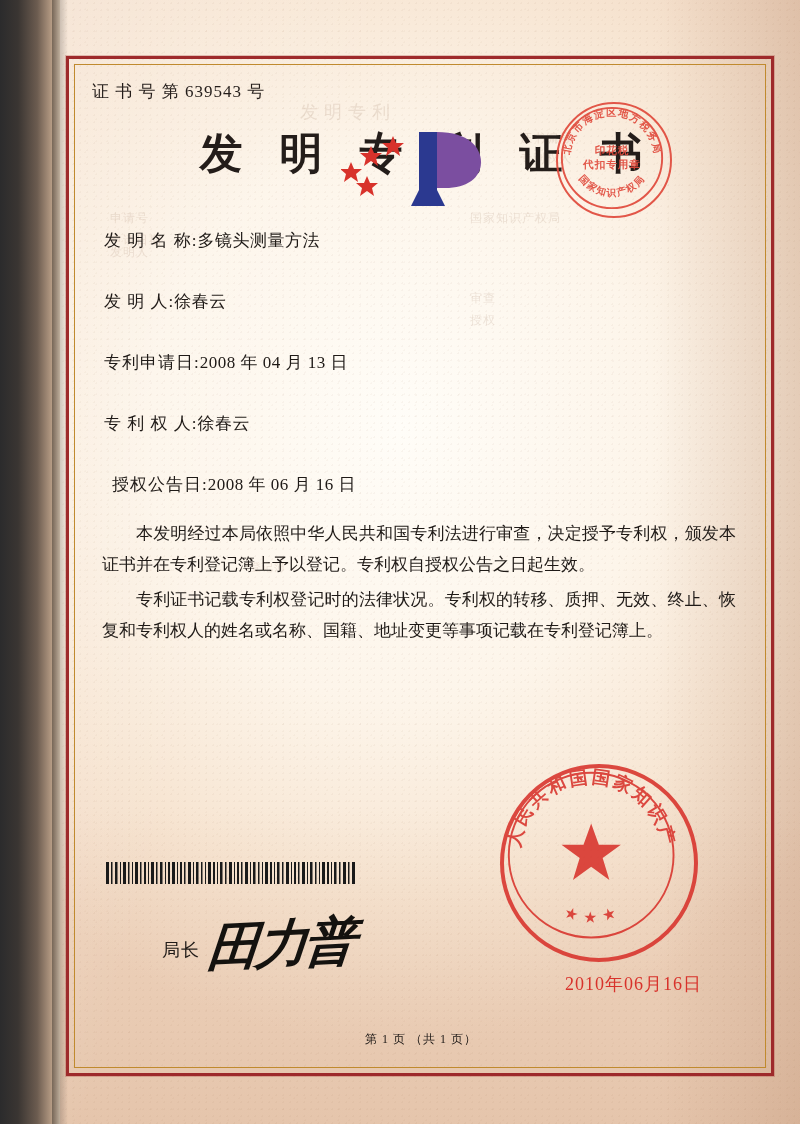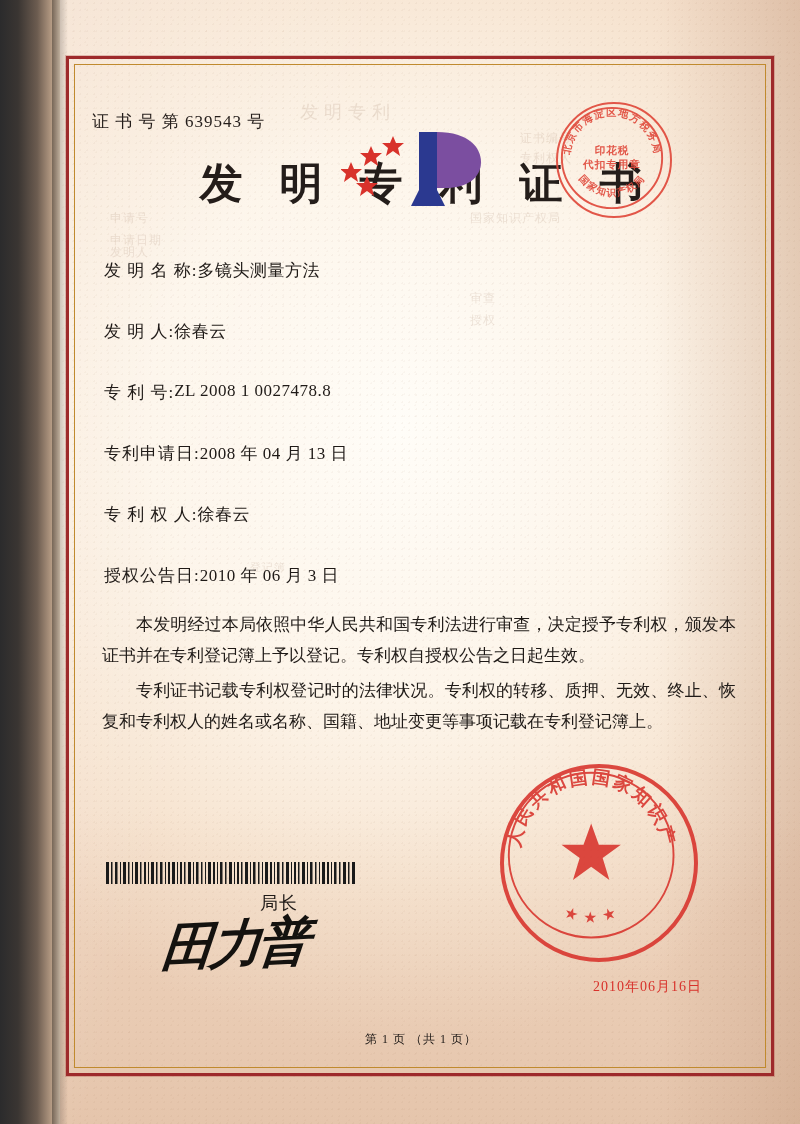--- a/index.html
+++ b/index.html
@@ -58,21 +58,20 @@
   }
   .content {
     position: absolute;
     left: 92px; top: 80px;
     right: 50px; bottom: 70px;
   }
   .cert-no {
     font-size: 17px;
     letter-spacing: 1px;
     color: #241d1a;
-    margin-top: 30px;
   }
   .logo {
     position: absolute;
     left: 50%;
     transform: translateX(-50%);
     top: 38px;
     width: 160px;
     height: 100px;
   }
   .title {
@@ -123,21 +122,20 @@
     bottom: 170px;
     height: 22px;
     width: 250px;
   }
   .signature-area {
     position: absolute;
     left: 70px;
     bottom: 86px;
     display: flex;
     align-items: flex-end;
-    flex-direction: column;
   }
   .sig-label {
     font-size: 18px;
     color: #1f1a17;
     letter-spacing: 1px;
     margin-right: 8px;
     margin-bottom: 6px;
   }
   .sig-script {
     font-family: "DejaVu Serif", serif;
@@ -161,21 +159,21 @@
     opacity: 0.88;
   }
   .seal-inner {
     position: absolute;
     inset: 0;
   }
   .seal-date {
     position: absolute;
     right: 48px;
     bottom: 58px;
-    font-size: 14px;
+    font-size: 18px;
     color: #d8322b;
     letter-spacing: 1px;
   }
   .stamp-top {
     position: absolute;
     right: 78px;
     top: 22px;
     width: 112px;
     height: 112px;
     border: 2px solid #e04a3c;
@@ -258,34 +256,30 @@
     <div class="fields">
       <div class="field-row">
         <span class="field-label">发 明 名 称:</span>
         <span class="field-value">多镜头测量方法</span>
       </div>
       <div class="field-row">
         <span class="field-label">发  明  人:</span>
         <span class="field-value">徐春云</span>
       </div>
       <div class="field-row">
-        <span class="field-label">专  利  号:</span>
-        <span class="field-value">ZL 2008 1 0027478.8</span>
-      </div>
-      <div class="field-row">
         <span class="field-label">专利申请日:</span>
         <span class="field-value">2008 年 04 月 13 日</span>
       </div>
       <div class="field-row">
         <span class="field-label">专 利 权 人:</span>
         <span class="field-value">徐春云</span>
       </div>
-      <div class="field-row" style="margin-bottom:22px;">
+      <div class="field-row" style="margin-bottom:22px;margin-left:8px;">
         <span class="field-label">授权公告日:</span>
-        <span class="field-value">2010 年 06 月 3 日</span>
+        <span class="field-value">2008 年 06 月 16 日</span>
       </div>
     </div>
 
     <div class="body-text">
       <p>本发明经过本局依照中华人民共和国专利法进行审查，决定授予专利权，颁发本证书并在专利登记簿上予以登记。专利权自授权公告之日起生效。</p>
       <p>专利证书记载专利权登记时的法律状况。专利权的转移、质押、无效、终止、恢复和专利权人的姓名或名称、国籍、地址变更等事项记载在专利登记簿上。</p>
     </div>
 
     <div class="barcode">
       <svg viewBox="0 0 250 22" width="250" height="22" preserveAspectRatio="none" aria-hidden="true">

